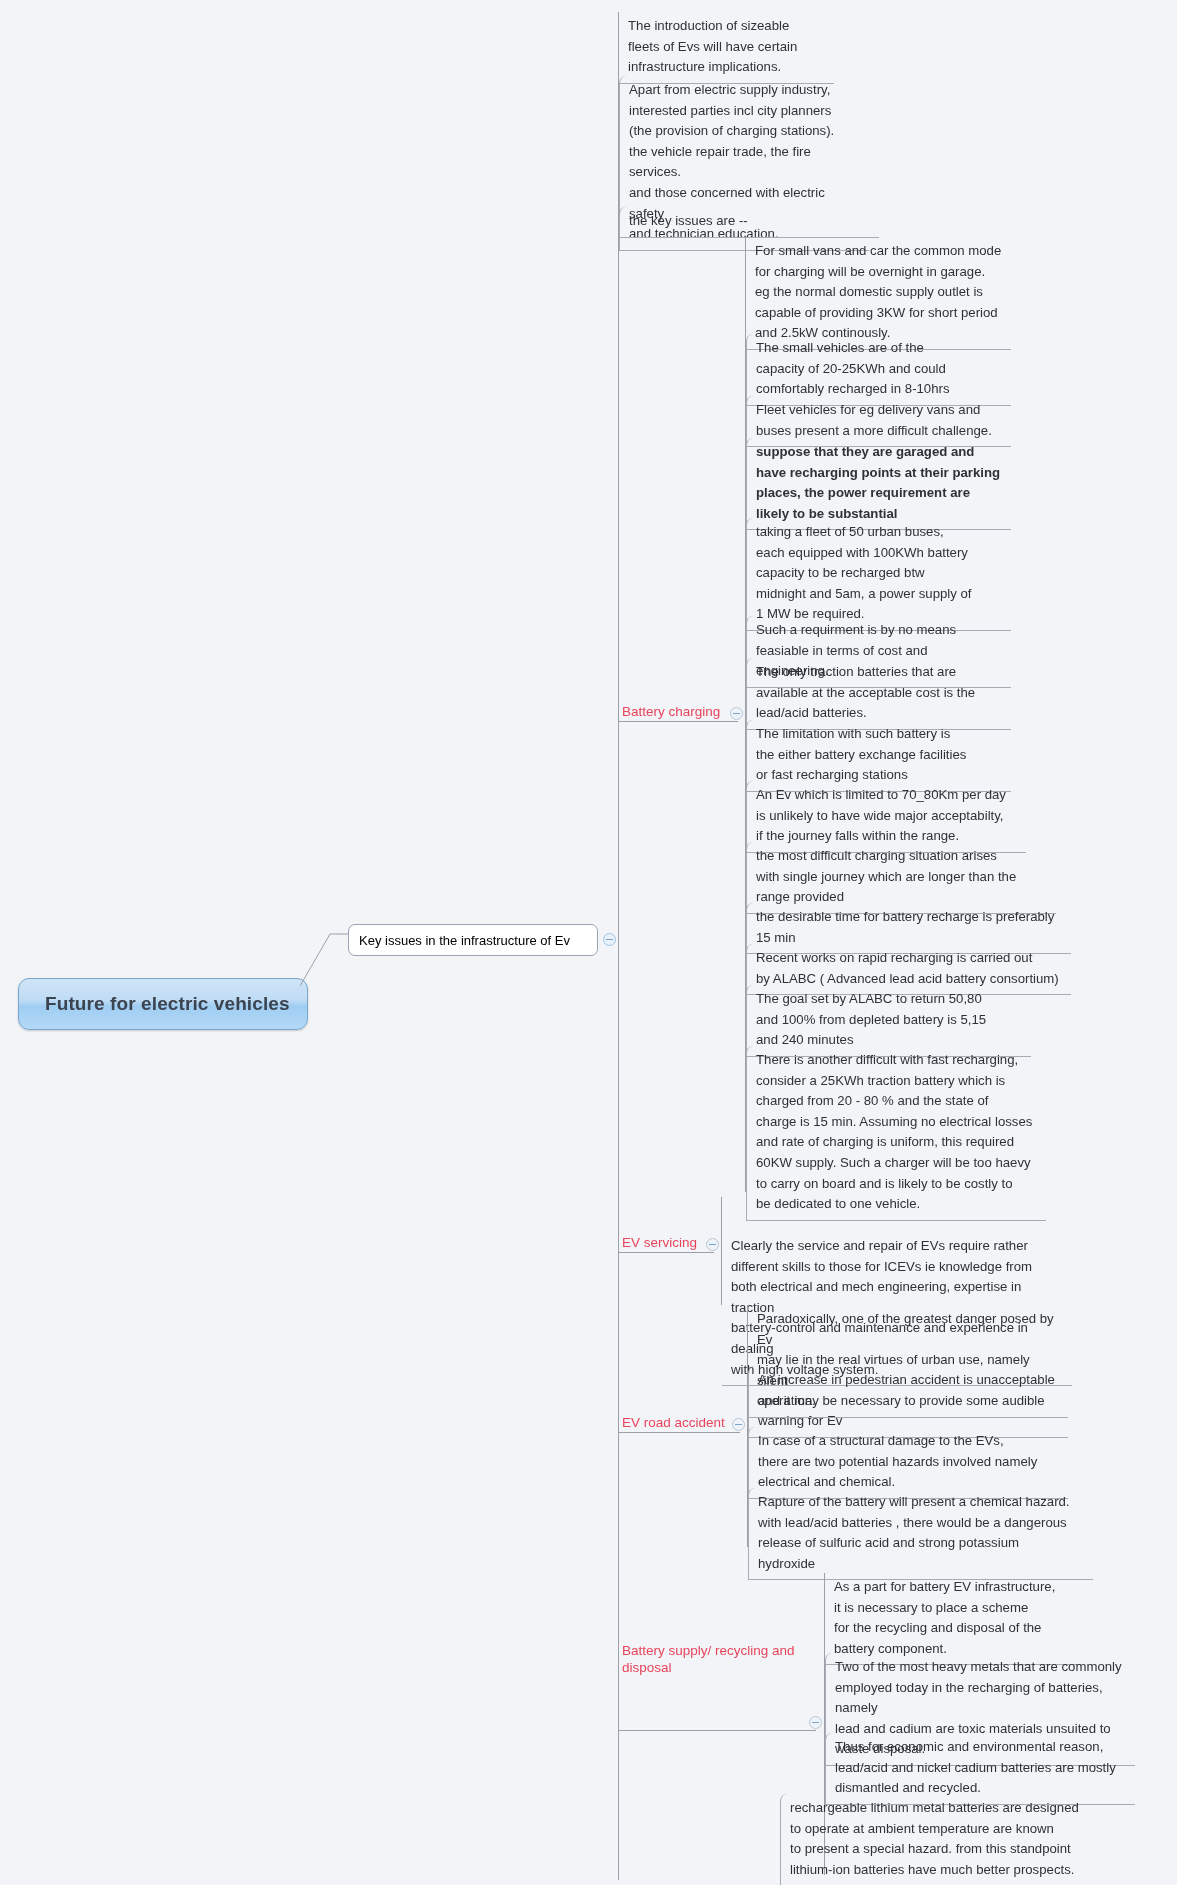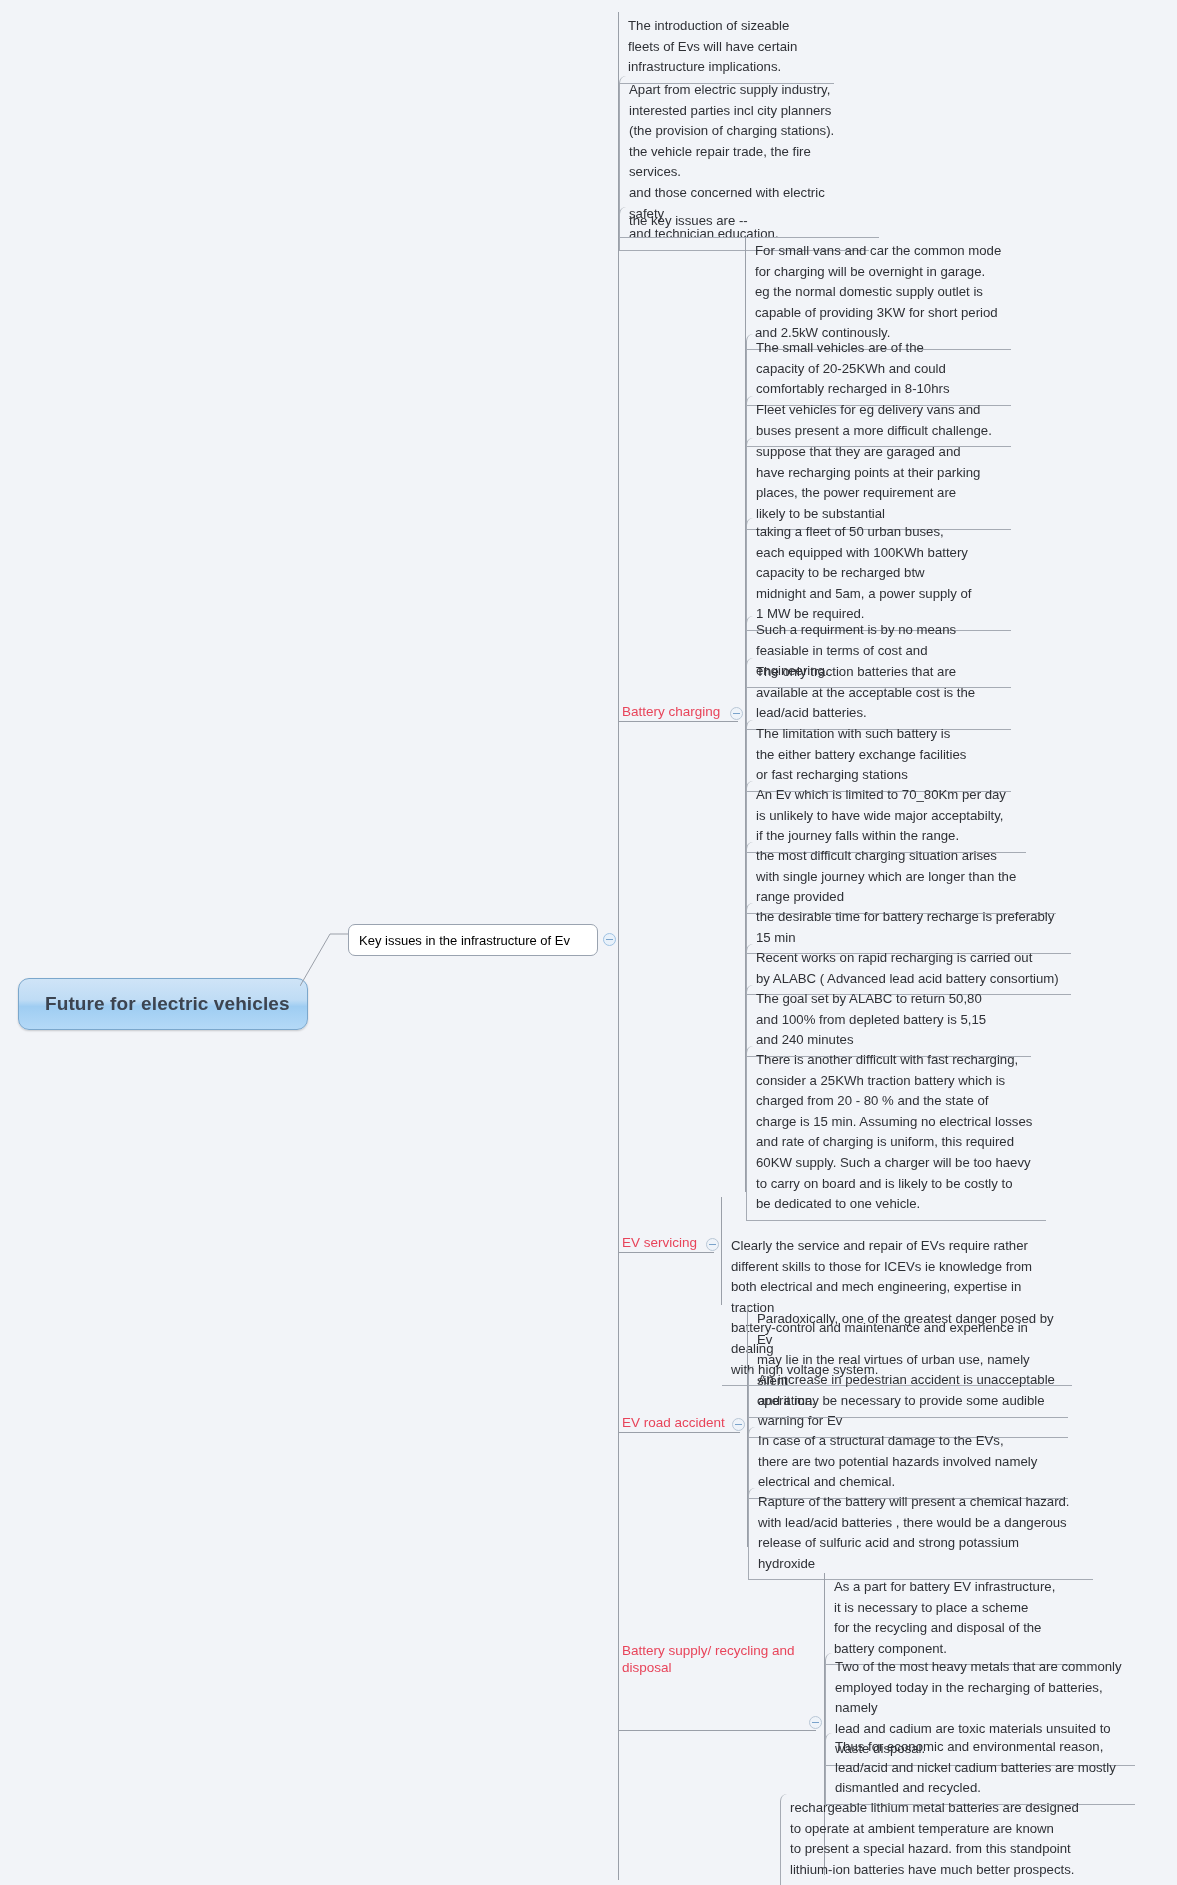--- a/index.html
+++ b/index.html
@@ -143,21 +143,21 @@
 capable of providing 3KW for short period
 and 2.5kW continously.</div>
 
   <div class="leaf" style="left:746px; top:334px; width:265px;">The small vehicles are of the
 capacity of 20-25KWh and could
 comfortably recharged in 8-10hrs</div>
 
   <div class="leaf" style="left:746px; top:396px; width:265px;">Fleet vehicles for eg delivery vans and
 buses present a more difficult challenge.</div>
 
-  <div class="leaf" style="left:746px; top:438px; width:265px;">suppose that they are garaged and
+  <div class="leaf" style="left:746px; top:438px; width:265px;font-weight:bold;">suppose that they are garaged and
 have recharging points at their parking
 places, the power requirement are
 likely to be substantial</div>
 
   <div class="leaf" style="left:746px; top:518px; width:265px;">taking a fleet of 50 urban buses,
 each equipped with 100KWh battery
 capacity to be recharged btw
 midnight and 5am, a power supply of
 1 MW be required.</div>
 

